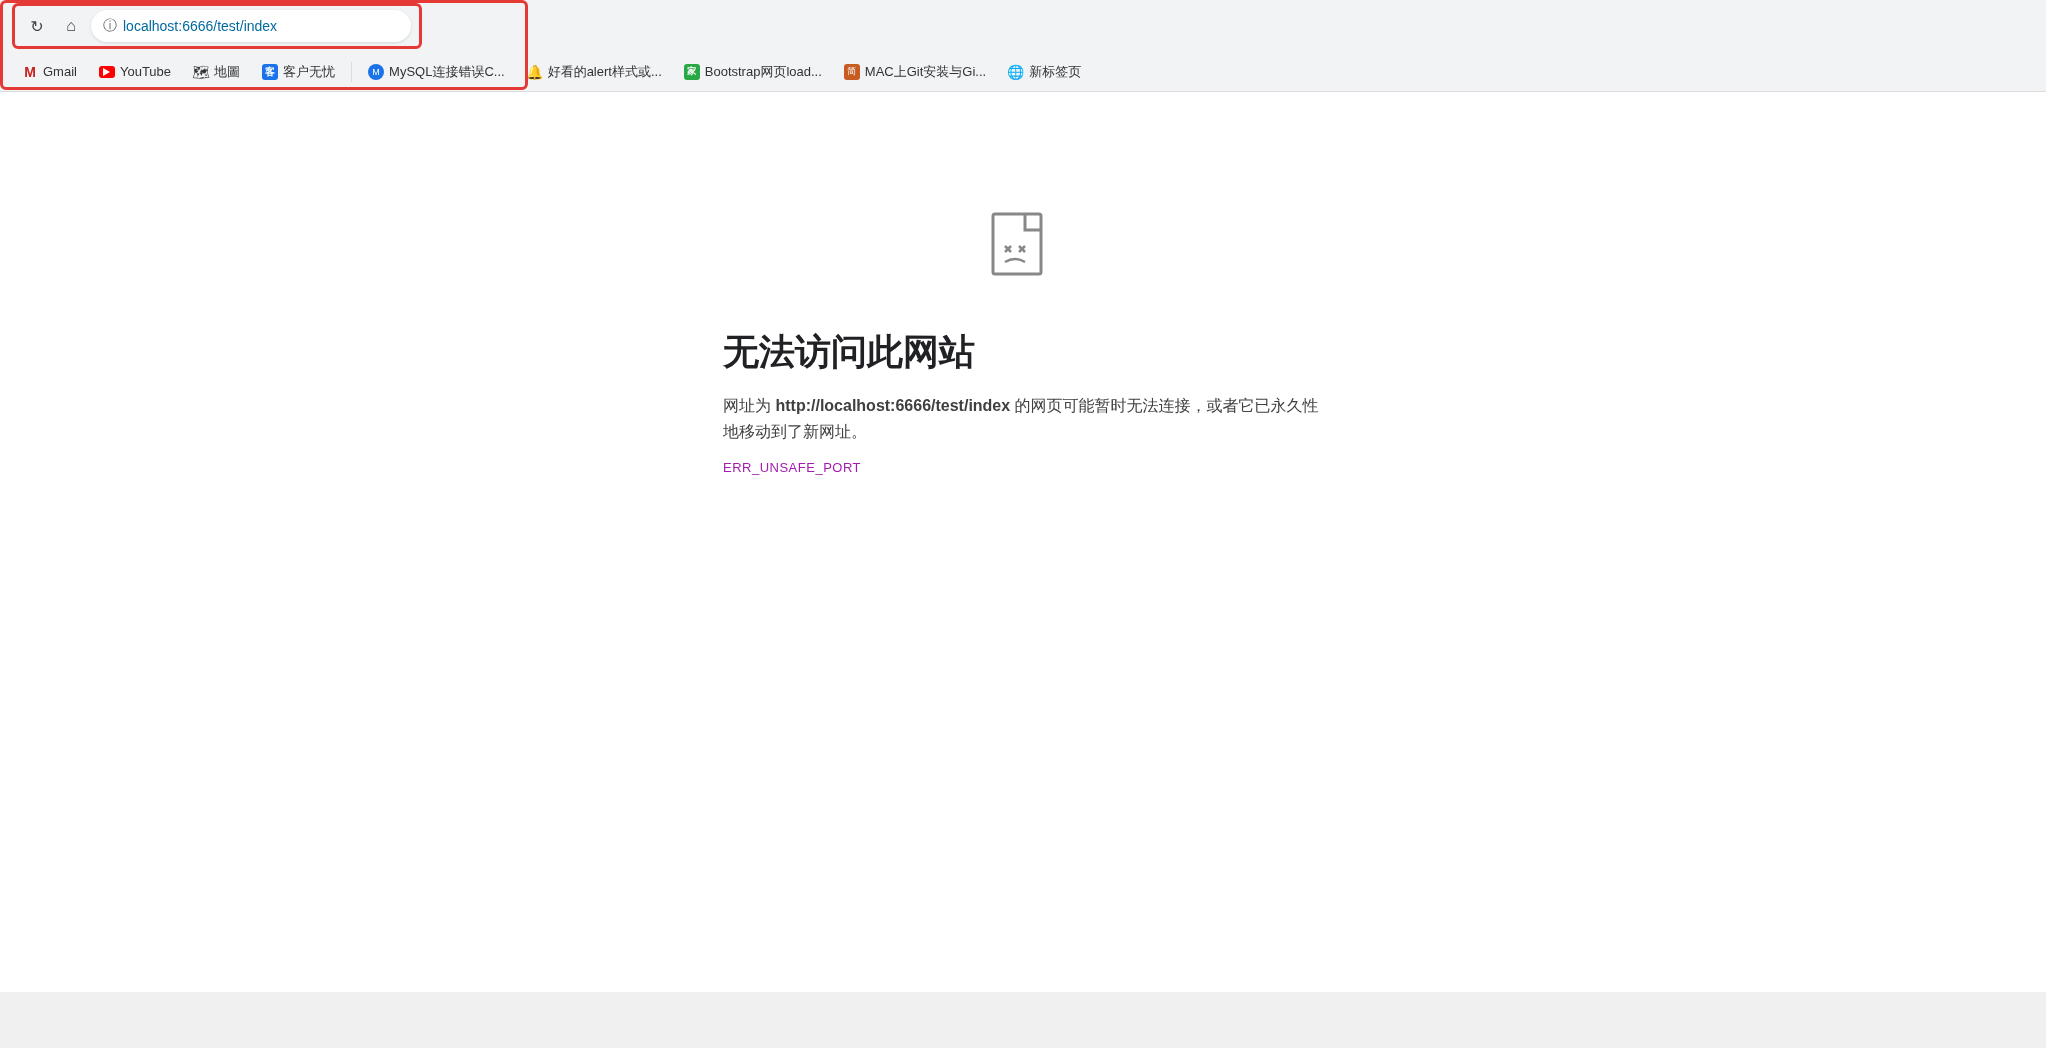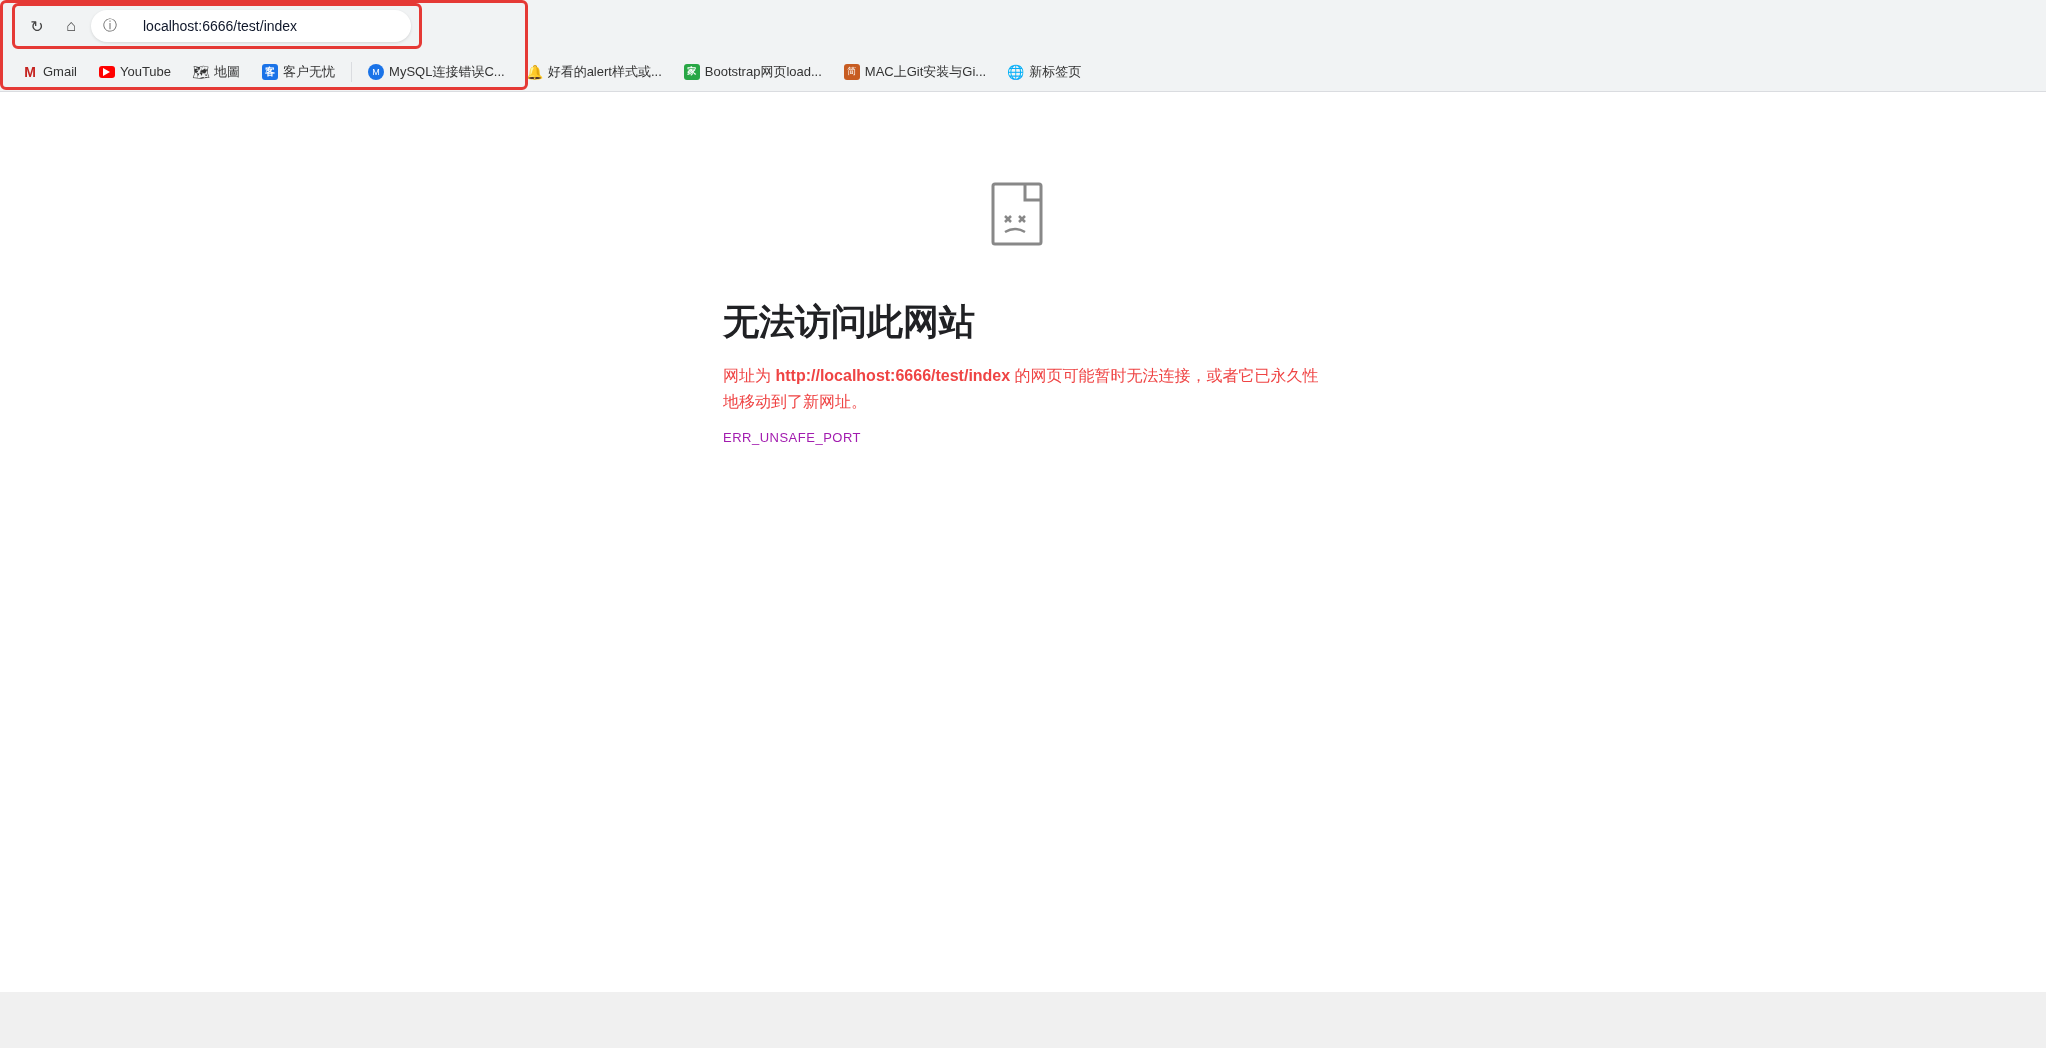--- a/index.html
+++ b/index.html
@@ -36,23 +36,22 @@
       box-shadow: 0 1px 3px rgba(0,0,0,0.12);
     }
 
     .address-bar .info-icon {
       color: #666;
       font-size: 14px;
     }
 
     .address-text {
       font-size: 14px;
-      color: #0f172a;
+      color: #0369a1;
       flex: 1;
-      margin-left: 20px;
     }
 
     .bookmark-item {
       display: flex;
       align-items: center;
       gap: 5px;
       padding: 4px 10px;
       border-radius: 4px;
       font-size: 13px;
       color: #333;
@@ -172,39 +171,39 @@
       margin: 0 4px;
     }
 
     
     .page-content {
       background: white;
       min-height: 900px;
       display: flex;
       flex-direction: column;
       align-items: center;
-      padding-top: 90px;
+      padding-top: 120px;
     }
 
     .error-icon-container {
       margin-bottom: 32px;
     }
 
     .error-title {
       font-size: 36px;
       font-weight: 600;
       color: #202124;
       margin-bottom: 16px;
       text-align: left;
       width: 600px;
     }
 
     .error-description {
       font-size: 16px;
-      color: #ef4444;
+      color: #404040;
       line-height: 1.6;
       width: 600px;
       margin-bottom: 16px;
     }
 
     .error-description strong {
       font-weight: 600;
     }
 
     .error-code {

